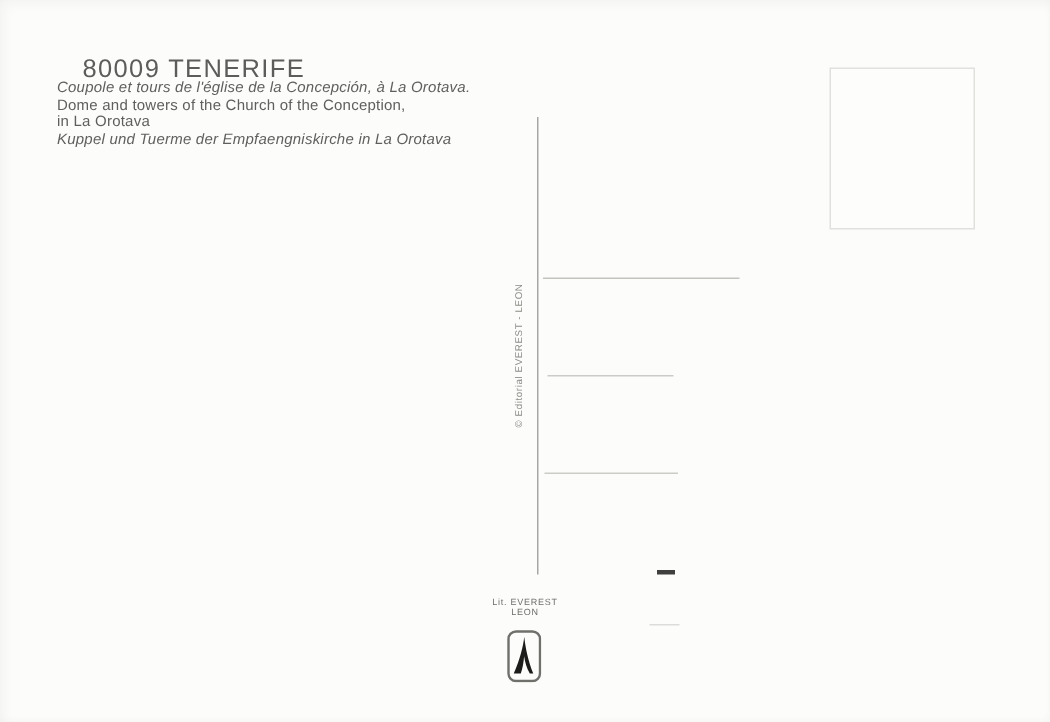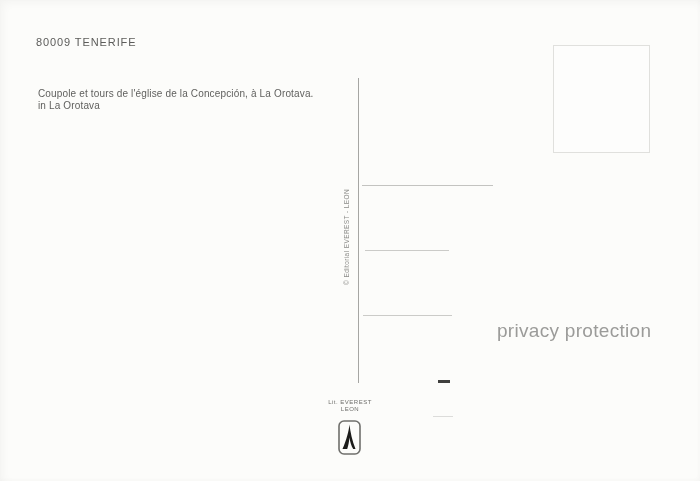--- a/index.html
+++ b/index.html
@@ -9,31 +9,31 @@
     font-family:"Liberation Sans", sans-serif;
     position:relative;
     overflow:hidden;
   }
   .card{
     position:absolute;inset:0;
     background:#fcfcfa;
     box-shadow:inset 3px 3px 8px rgba(0,0,0,0.035), inset -1px -1px 4px rgba(0,0,0,0.02);
   }
   .catalog{
-    position:absolute;left:36px;top:36px;
-    font-size:11px;letter-spacing:0.9px;
+    position:absolute;left:55px;top:36px;
+    font-size:17px;letter-spacing:0.9px;
     color:#5c5c5a;
     text-align:center;
   }
   .captions{
     position:absolute;left:38px;top:53px;width:300px;
     font-size:10px;line-height:11.6px;letter-spacing:0.15px;
     color:#5f5f5d;
   }
-  .cap-italic{margin-top:35px;}
+  .cap-italic{font-style:italic;}
   .stamp-box{
     position:absolute;left:553px;top:45px;width:95px;height:106px;
     border:1px solid #e0e0dd;
     background:#fdfdfc;
   }
   .divider{
     position:absolute;left:358px;top:78px;width:1px;height:305px;
     background:#a6a6a3;
   }
   .vcopy{
@@ -74,38 +74,39 @@
 </style>
 </head>
 <body>
 
 <div class="card">
 
   <div class="catalog">80009 TENERIFE</div>
 
   <div class="captions">
     <div class="cap-italic">Coupole et tours de l'église de la Concepción, à La Orotava.</div>
+    <div>Dome and towers of the Church of the Conception,</div>
     <div>in La Orotava</div>
+    <div class="cap-italic">Kuppel und Tuerme der Empfaengniskirche in La Orotava</div>
   </div>
 
   <div class="stamp-box"></div>
 
   <div class="divider"></div>
 
   <div class="vcopy">© Editorial EVEREST - LEON</div>
 
   <div class="addr-line addr-1"></div>
   <div class="addr-line addr-2"></div>
   <div class="addr-line addr-3"></div>
 
   <div class="dash-dark"></div>
   <div class="dash-light"></div>
 
   <div class="watermark">
-    <div>privacy protection</div>
   </div>
 
   <div class="printer">
     <div>Lit. EVEREST</div>
     <div>LEON</div>
   </div>
 
   <div class="logo">
     <svg width="23" height="35" viewBox="0 0 23 35" xmlns="http://www.w3.org/2000/svg">
       <rect x="1" y="1" width="21" height="33" rx="5" ry="5" fill="none" stroke="#6f6f6c" stroke-width="1.6"></rect>

